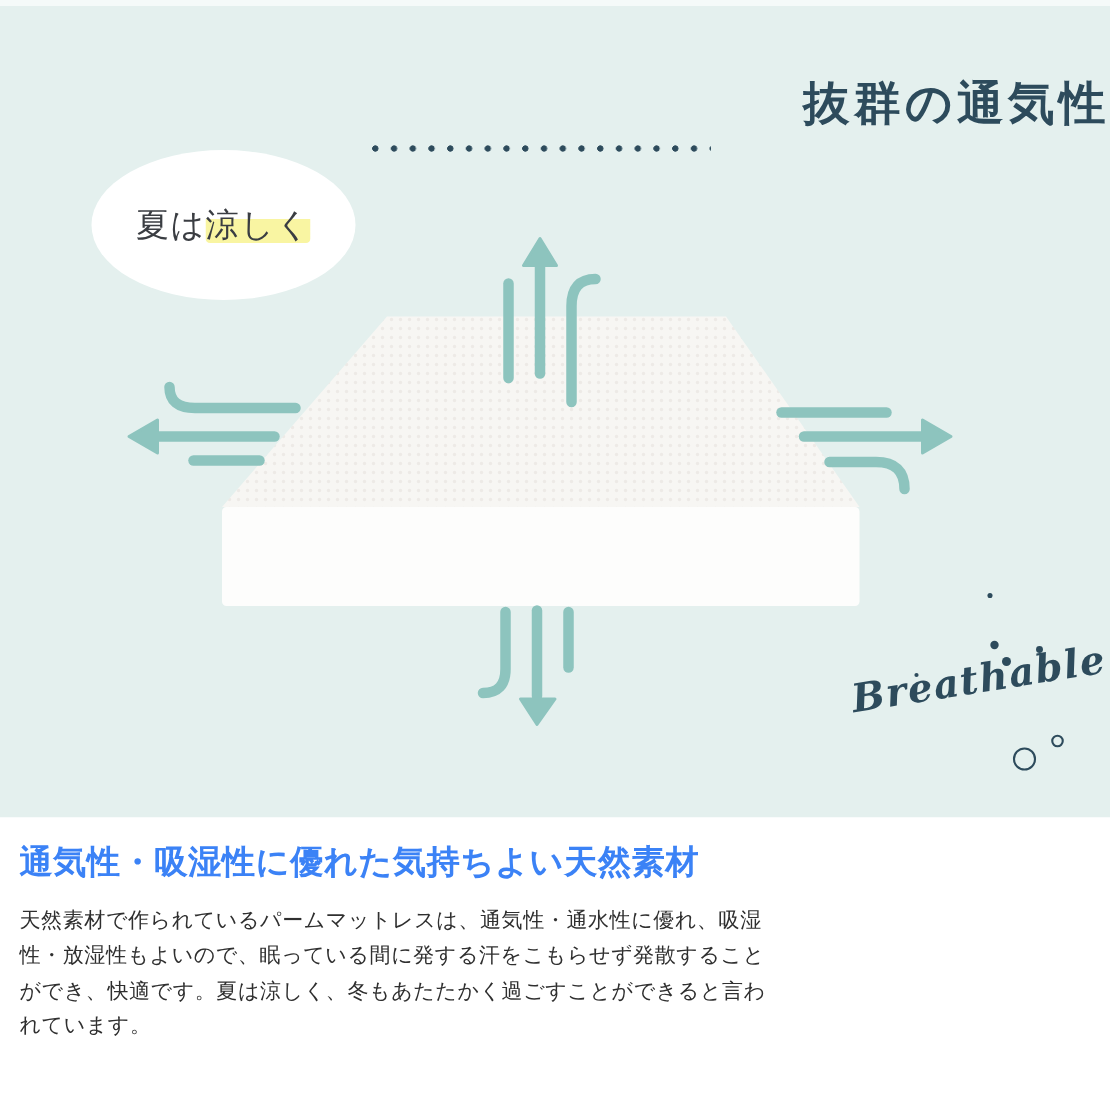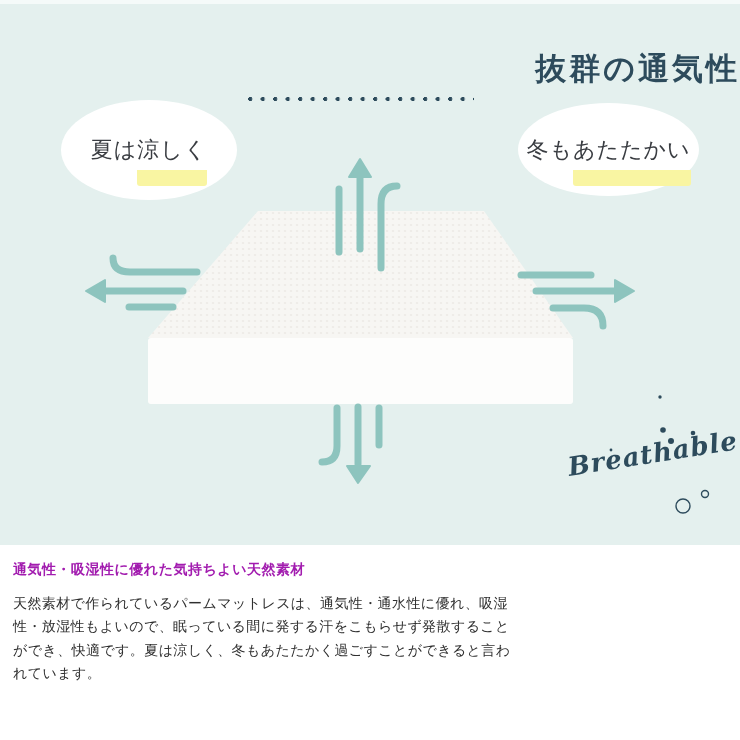--- a/index.html
+++ b/index.html
@@ -29,64 +29,61 @@
   .bubble{
     position:absolute;background:#ffffff;border-radius:50%;
     display:flex;align-items:center;justify-content:center;
     color:#3a3d42;font-size:22px;font-weight:500;letter-spacing:1px;
   }
   .bubble-left{left:61px;top:100px;width:176px;height:100px;}
   .bubble-right{left:518px;top:103px;width:181px;height:93px;}
   .hl{
     background-image:linear-gradient(var(--highlight-yellow,#f9f5a2),var(--highlight-yellow,#f9f5a2));
     background-size:100% 16px;background-position:0 100%;background-repeat:no-repeat;
-    padding-bottom:24px;border-radius:3px;
+    padding-bottom:0;border-radius:3px;
   }
   .illustration{position:absolute;top:0;left:0;pointer-events:none;}
   .flow path{stroke:var(--teal,#8dc4be);stroke-width:7;fill:none;stroke-linecap:round;}
   .flow polygon{fill:var(--teal,#8dc4be);stroke:var(--teal,#8dc4be);stroke-width:2;stroke-linejoin:round;}
   .ink-dot{fill:var(--navy,#2d4b5c);}
   .ink-circle{fill:none;stroke:var(--navy,#2d4b5c);stroke-width:1.4;}
   .breathable{
     position:absolute;left:568px;top:452px;
     color:var(--navy,#2d4b5c);
     font-family:"DejaVu Serif",serif;font-style:italic;font-weight:bold;
     font-size:26px;letter-spacing:1px;
     transform:rotate(-9deg);transform-origin:left center;
     white-space:nowrap;
   }
   .article{
     position:relative;width:740px;height:195px;background:#ffffff;
     box-sizing:border-box;padding:16px 13px 0 13px;
   }
   .article h2{
-    margin:0 0 13px 0;font-size:14px;line-height:1.25;
-    font-weight:bold;color:#a21caf;letter-spacing:0.5px;
+    margin:0 0 13px 0;font-size:22px;line-height:1.25;
+    font-weight:bold;color:#3b82f6;letter-spacing:0.5px;
   }
   .article p{
     margin:0;font-size:14px;line-height:1.68;color:var(--text-dark,#2f2f2f);
     letter-spacing:0.4px;white-space:pre-line;
   }
 </style>
 </head>
 <body>
 
 <div class="hero">
   <div class="top-strip"></div>
 
   <h1 class="title">抜群の通気性</h1>
   <div class="dots-line"></div>
 
   <div class="bubble bubble-left">
     <span><span>夏は</span><span class="hl">涼しく</span></span>
   </div>
 
-  <div class="bubble bubble-right">
-    <span><span>冬も</span><span class="hl">あたたかい</span></span>
-  </div>
 
   <svg class="illustration" width="740" height="545" viewBox="0 0 740 545">
     <defs>
       <pattern id="quilt" width="6" height="6" patternUnits="userSpaceOnUse">
         <rect width="6" height="6" fill="#f7f6f3"></rect>
         <circle cx="3" cy="3" r="1.1" fill="#edeae6"></circle>
       </pattern>
     </defs>
 
     <g>

